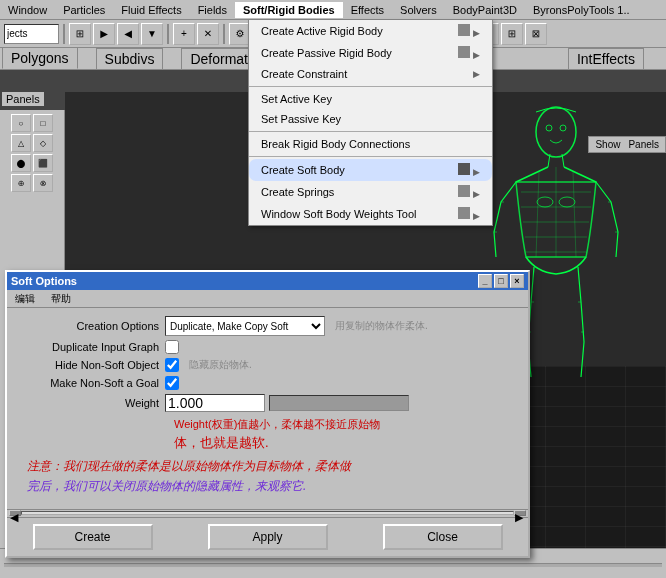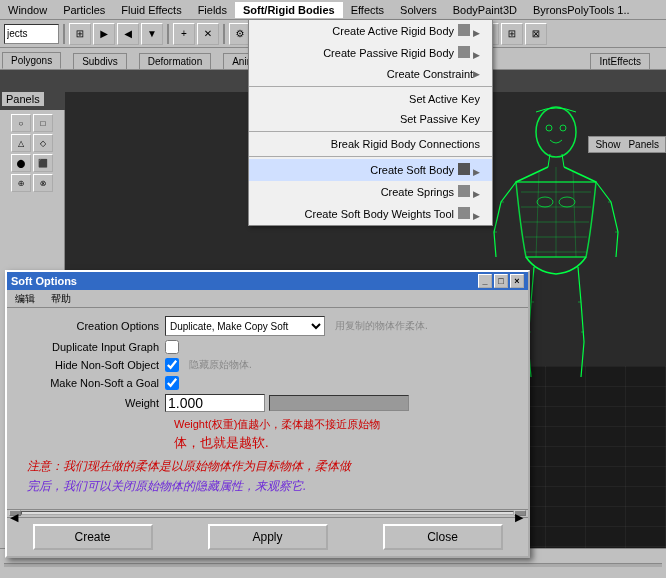--- a/index.html
+++ b/index.html
@@ -67,23 +67,23 @@
       display: flex;
       align-items: flex-end;
       border-bottom: 1px solid #888;
       padding-left: 2px;
     }
     .tab {
       padding: 2px 8px;
       border: 1px solid #888;
       border-bottom: none;
       background: #c0c0c0;
-      font-size: 10px;
-      cursor: pointer;
-      margin-right: 12px;
+      font-size: 14px;
+      cursor: pointer;
+      margin-right: 18px;
     }
     .tab.active { background: #c0c0c0; border-bottom: 1px solid #c0c0c0; }
 
     
     .dropdown-menu {
       position: absolute;
       top: 20px;
       left: 248px;
       width: 245px;
       background: #f0f0f0;
@@ -92,23 +92,23 @@
       z-index: 100;
       box-shadow: 2px 2px 4px rgba(0,0,0,0.4);
     }
     .dropdown-item {
       padding: 4px 12px;
       font-size: 11px;
       color: #000;
       cursor: pointer;
       display: flex;
       align-items: center;
-      justify-content: flex-end;
-    }
-    .dropdown-item.highlighted { background: #d0d0d0; }
+      justify-content: space-between;
+    }
+    .dropdown-item.highlighted { background: #d0d0d0; border-radius: 7px; }
     .dropdown-separator {
       height: 1px;
       background: #aaa;
       margin: 2px 0;
     }
     .dropdown-item .arrow {
       font-size: 9px;
       color: #666;
     }
     .dropdown-item .option-icon {
@@ -444,21 +444,21 @@
     </span>
   </div>
   <div class="dropdown-item">
     <span>Create Springs</span>
     <span>
       <span class="option-icon" style="display:inline-block;width:12px;height:12px;background:#888;"></span>
       <span class="arrow">▶</span>
     </span>
   </div>
   <div class="dropdown-item">
-    <span>Create Soft Body Weights Tool</span>
+    <span>Window Soft Body Weights Tool</span>
     <span>
       <span class="option-icon" style="display:inline-block;width:12px;height:12px;background:#888;"></span>
       <span class="arrow">▶</span>
     </span>
   </div>
 </div>
 
 <div class="dialog">
 
   <div class="dialog-titlebar">

